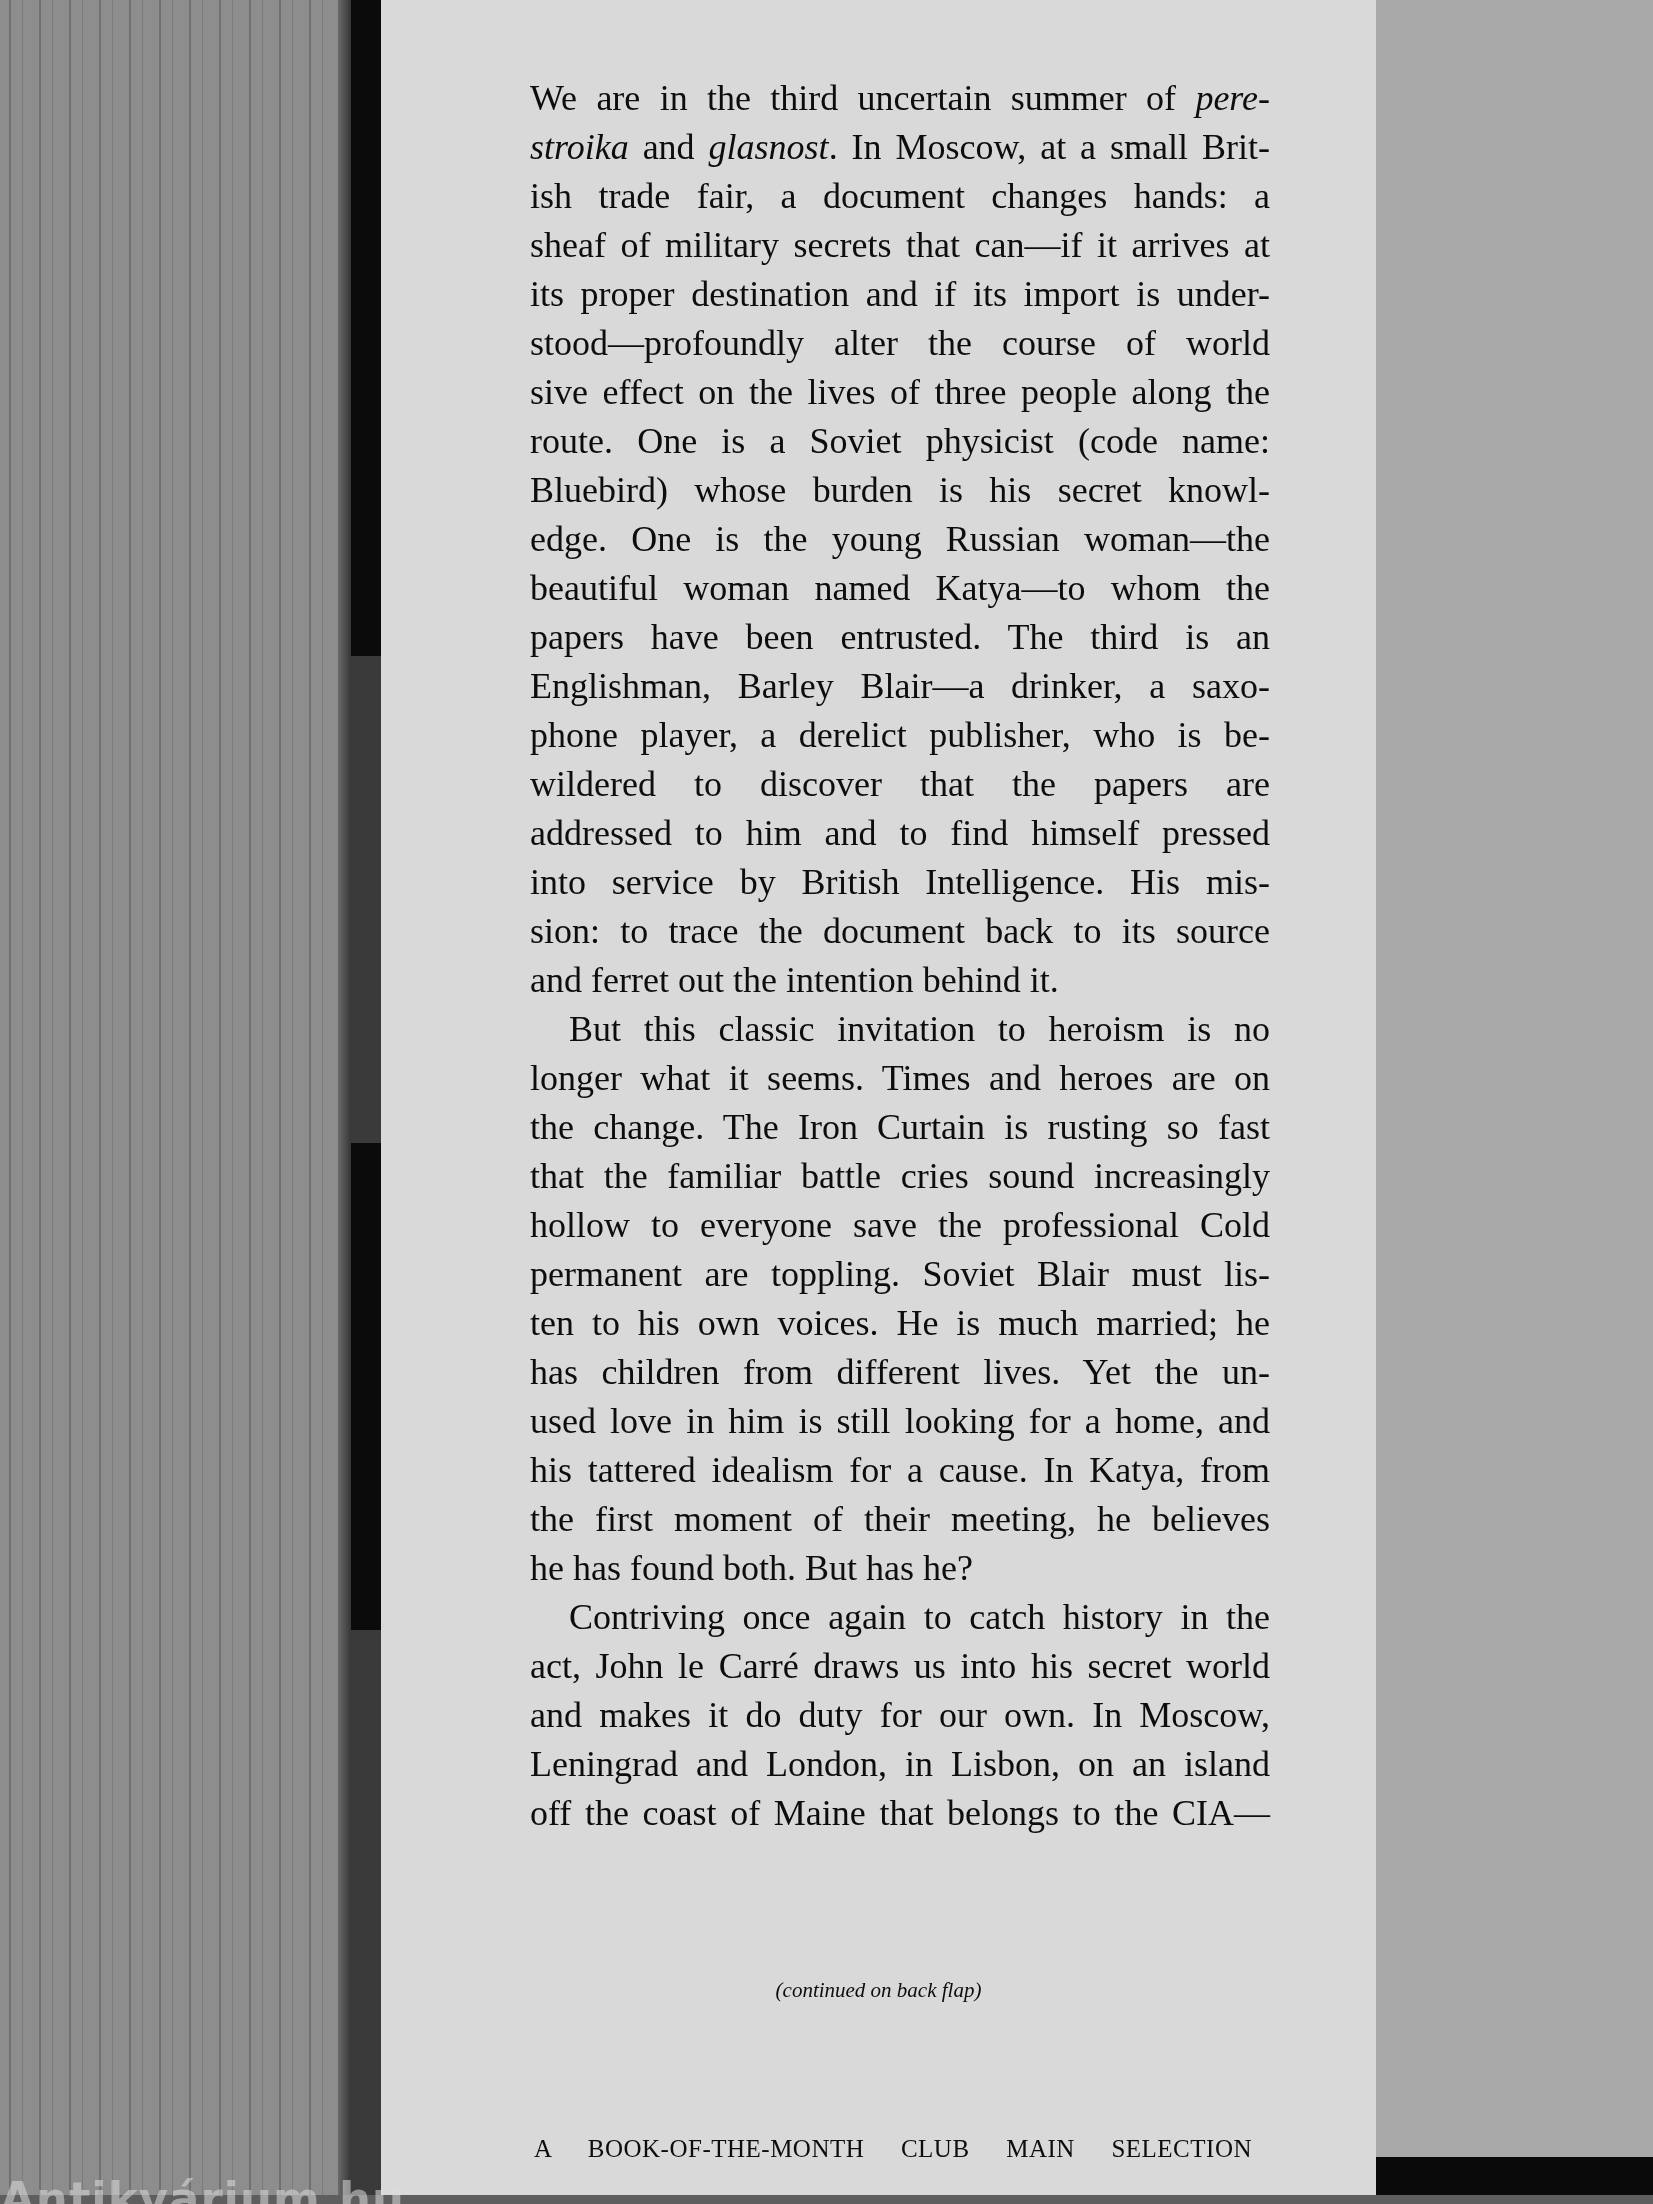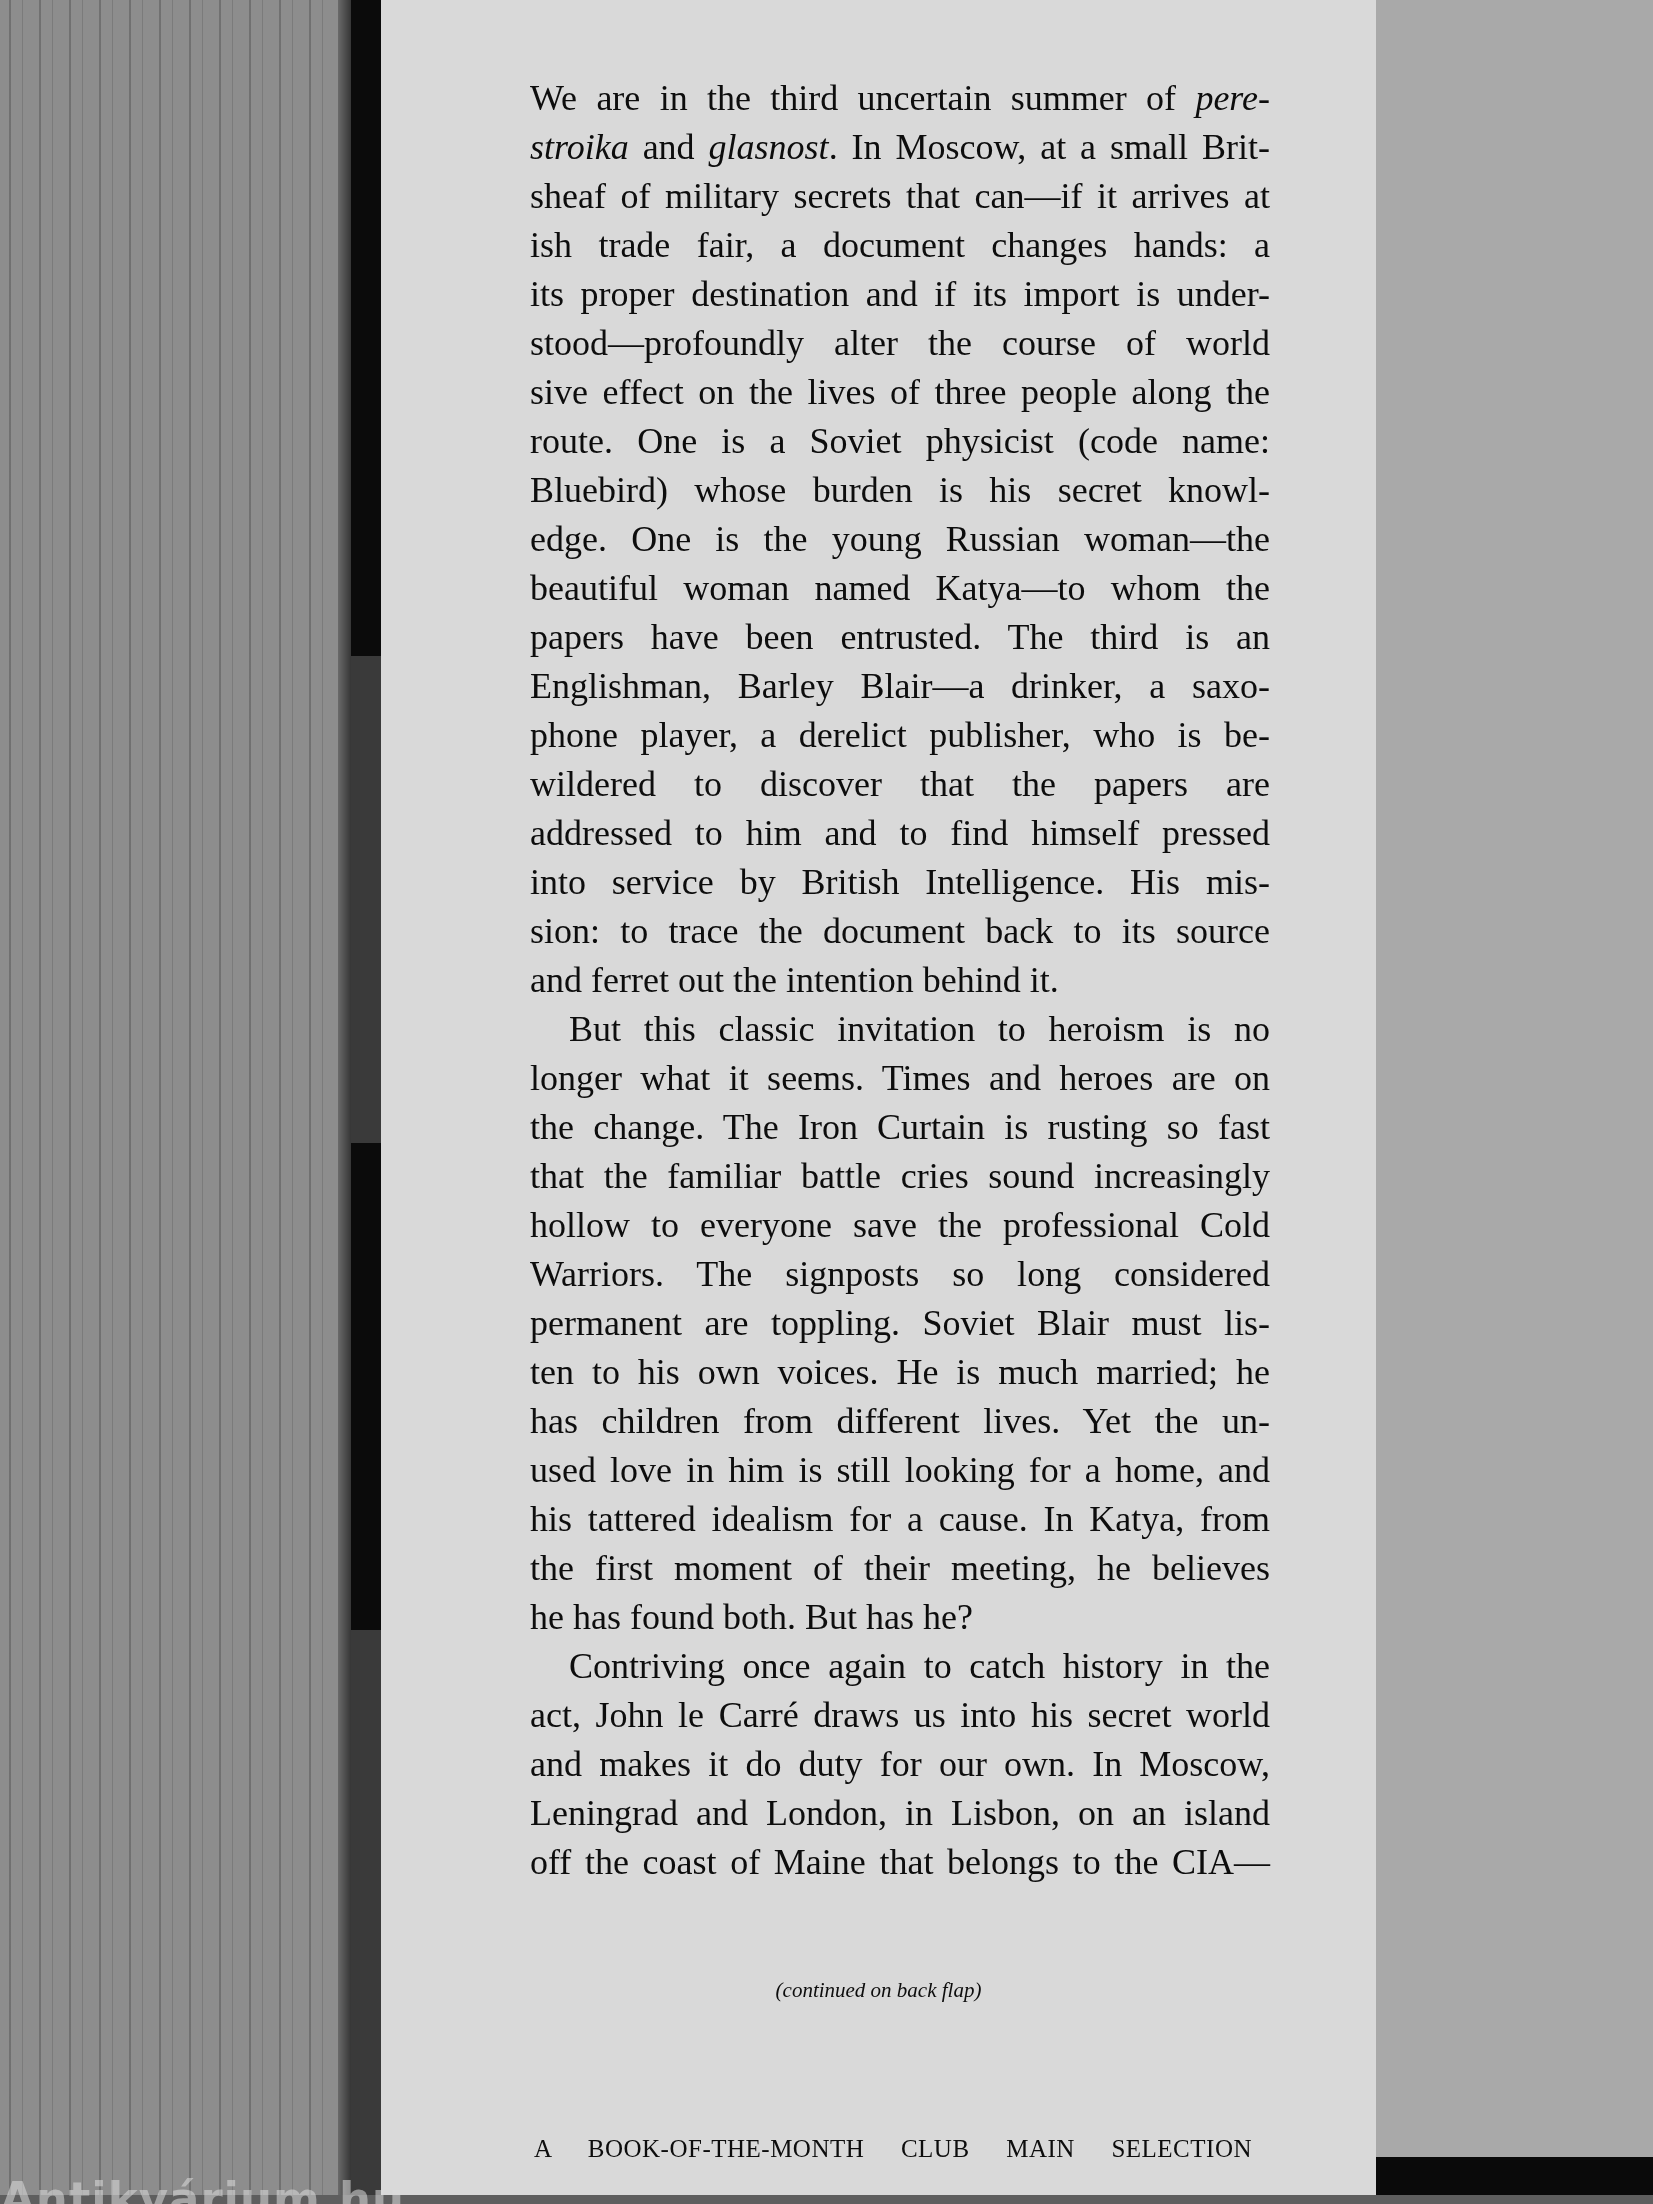--- a/index.html
+++ b/index.html
@@ -59,43 +59,42 @@
 <div class="spine-seg" style="top:1630px;height:565px;background:#3a3a3a;"></div>
 
 <div class="right-bg"></div>
 <div class="right-black"></div>
 
 <div class="paper"></div>
 
 <div class="flap-text">
   <div class="line"><span>We are in the third uncertain summer of </span><i>pere-</i></div>
   <div class="line"><i>stroika</i><span> and </span><i>glasnost</i><span>. In Moscow, at a small Brit-</span></div>
+  <div class="line">ish trade fair, a document changes hands: a</div>
   <div class="line">sheaf of military secrets that can—if it arrives at</div>
-  <div class="line">ish trade fair, a document changes hands: a</div>
   <div class="line">its proper destination and if its import is under-</div>
   <div class="line">stood—profoundly alter the course of world</div>
   <div class="line">sive effect on the lives of three people along the</div>
   <div class="line">route. One is a Soviet physicist (code name:</div>
   <div class="line">Bluebird) whose burden is his secret knowl-</div>
   <div class="line">edge. One is the young Russian woman—the</div>
   <div class="line">beautiful woman named Katya—to whom the</div>
   <div class="line">papers have been entrusted. The third is an</div>
   <div class="line">Englishman, Barley Blair—a drinker, a saxo-</div>
   <div class="line">phone player, a derelict publisher, who is be-</div>
   <div class="line">wildered to discover that the papers are</div>
   <div class="line">addressed to him and to find himself pressed</div>
   <div class="line">into service by British Intelligence. His mis-</div>
   <div class="line">sion: to trace the document back to its source</div>
   <div class="line last">and ferret out the intention behind it.</div>
   <div class="line indent">But this classic invitation to heroism is no</div>
   <div class="line">longer what it seems. Times and heroes are on</div>
   <div class="line">the change. The Iron Curtain is rusting so fast</div>
   <div class="line">that the familiar battle cries sound increasingly</div>
   <div class="line">hollow to everyone save the professional Cold</div>
-  <div class="line">Warriors. The signposts so long considered</div>
   <div class="line">permanent are toppling. Soviet Blair must lis-</div>
   <div class="line">ten to his own voices. He is much married; he</div>
   <div class="line">has children from different lives. Yet the un-</div>
   <div class="line">used love in him is still looking for a home, and</div>
   <div class="line">his tattered idealism for a cause. In Katya, from</div>
   <div class="line">the first moment of their meeting, he believes</div>
   <div class="line last">he has found both. But has he?</div>
   <div class="line indent">Contriving once again to catch history in the</div>
   <div class="line">act, John le Carré draws us into his secret world</div>
   <div class="line">and makes it do duty for our own. In Moscow,</div>

